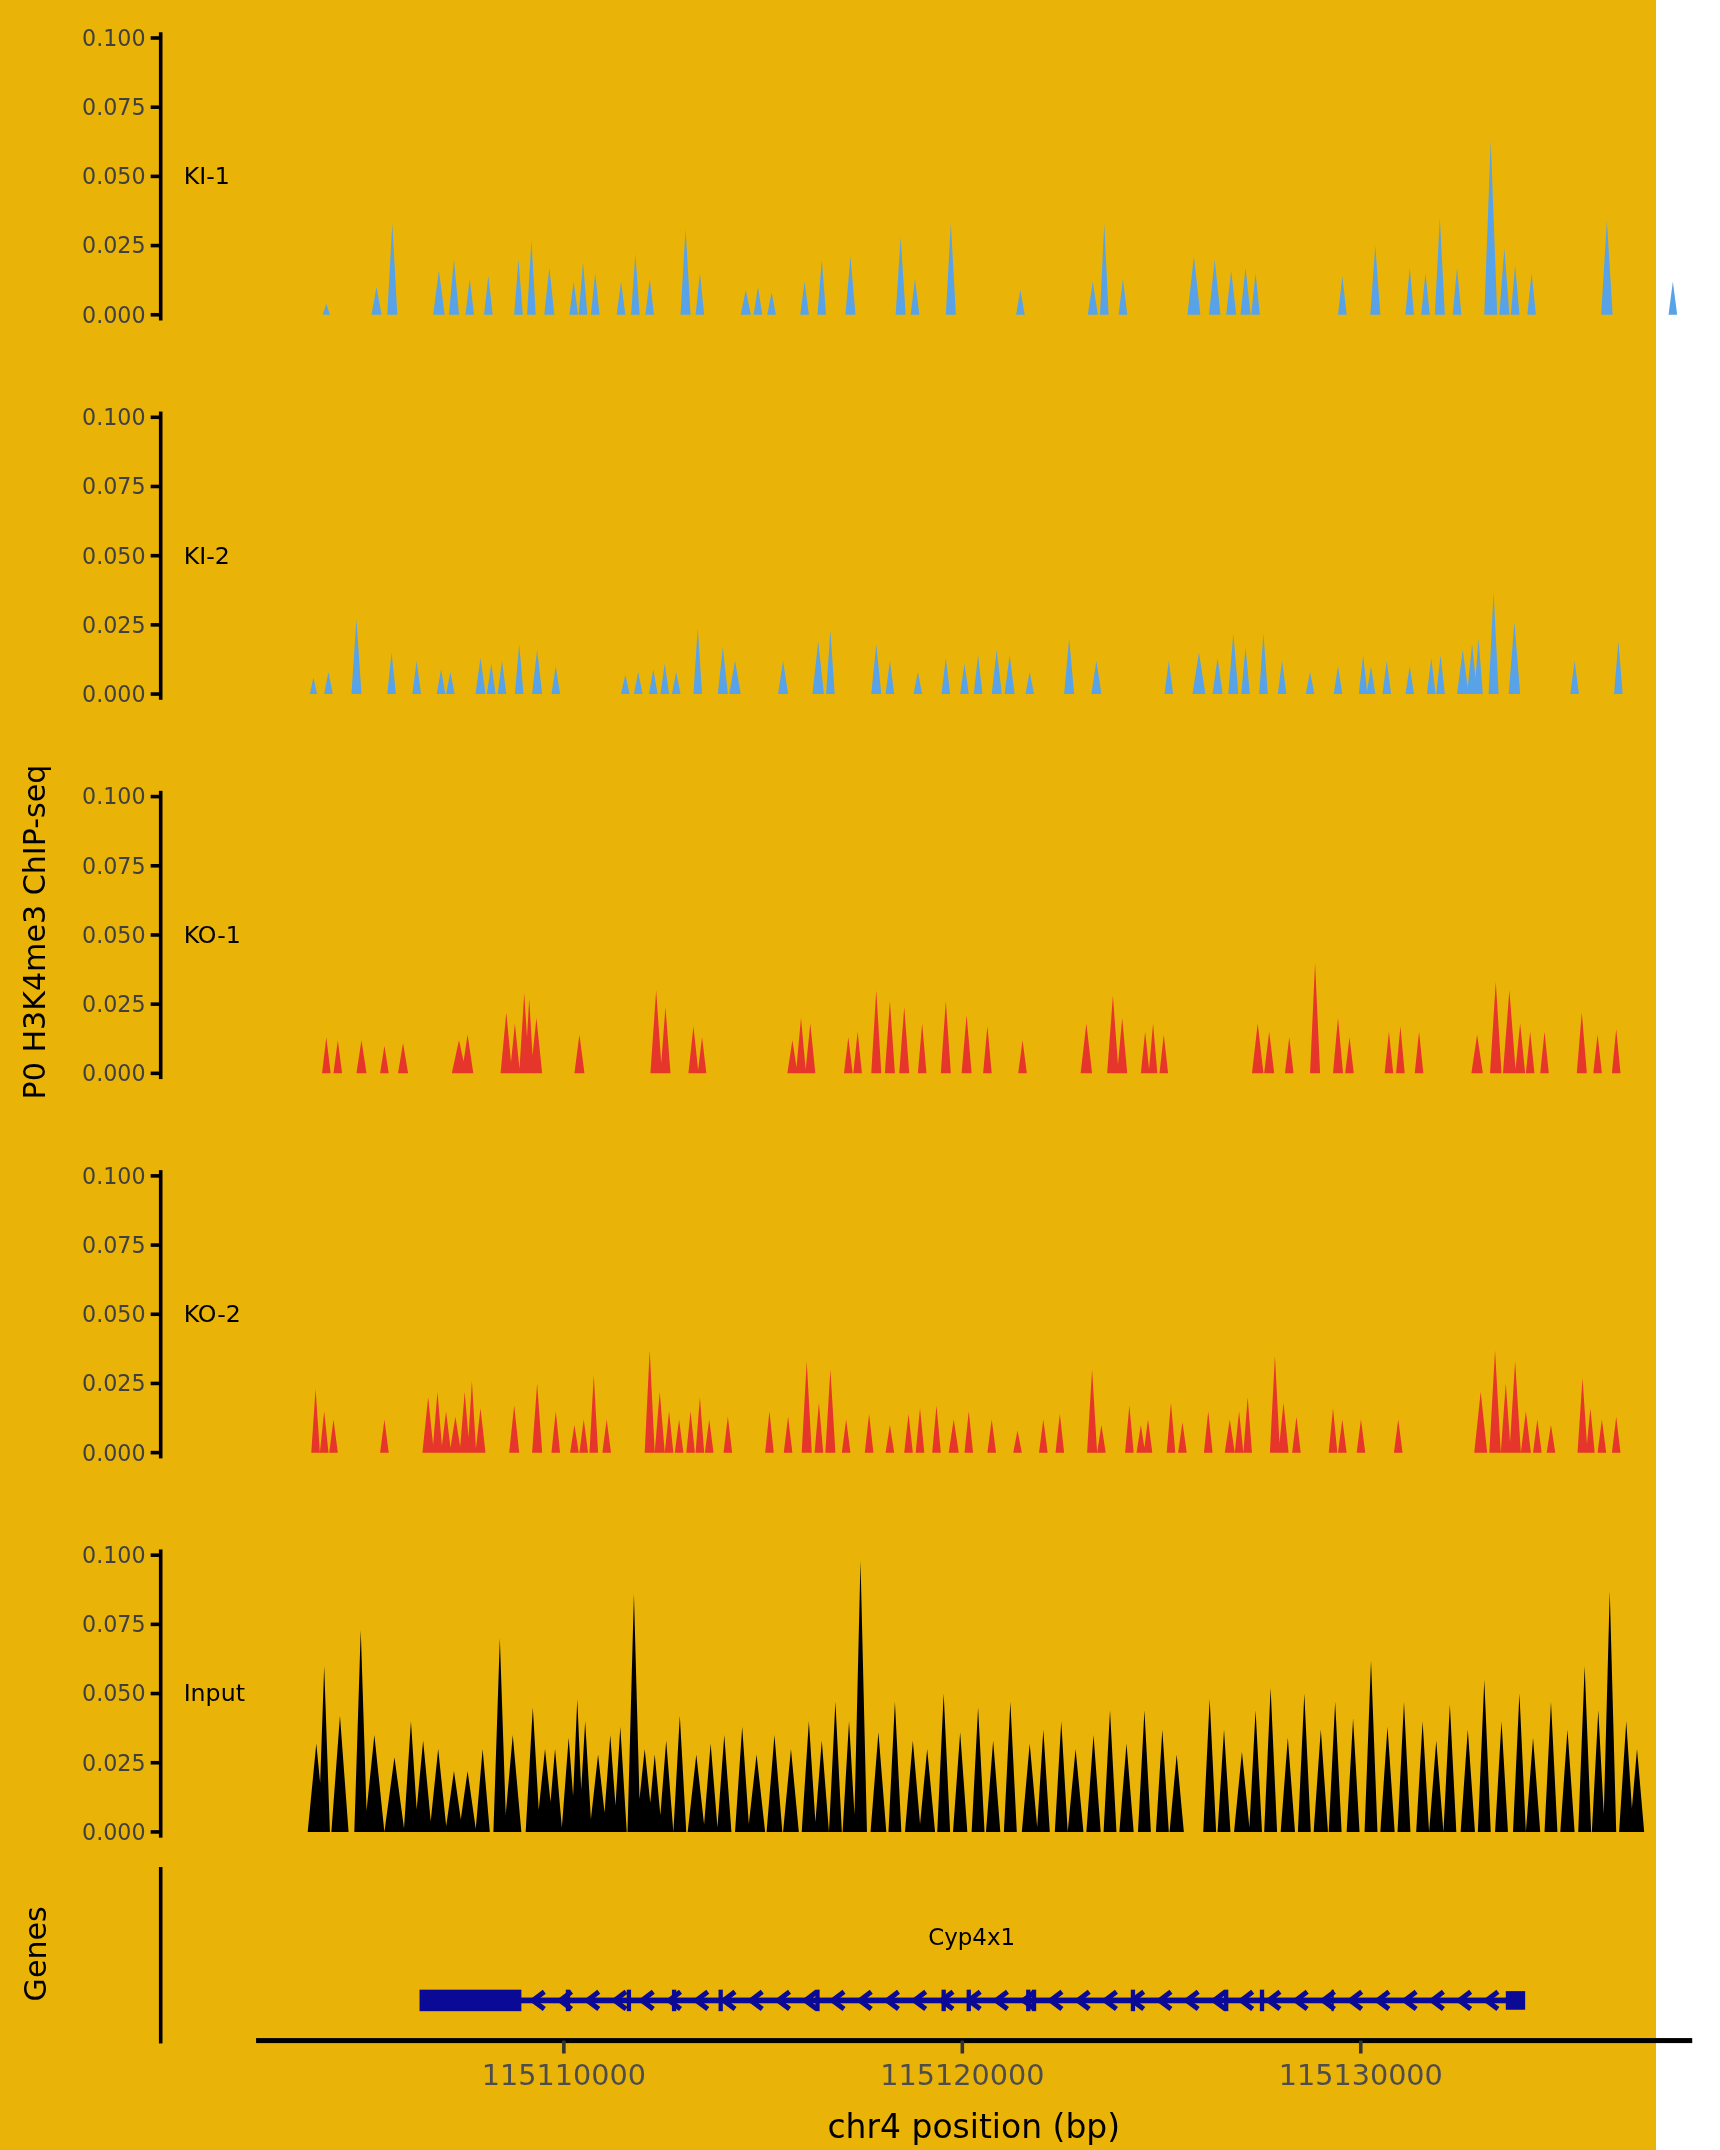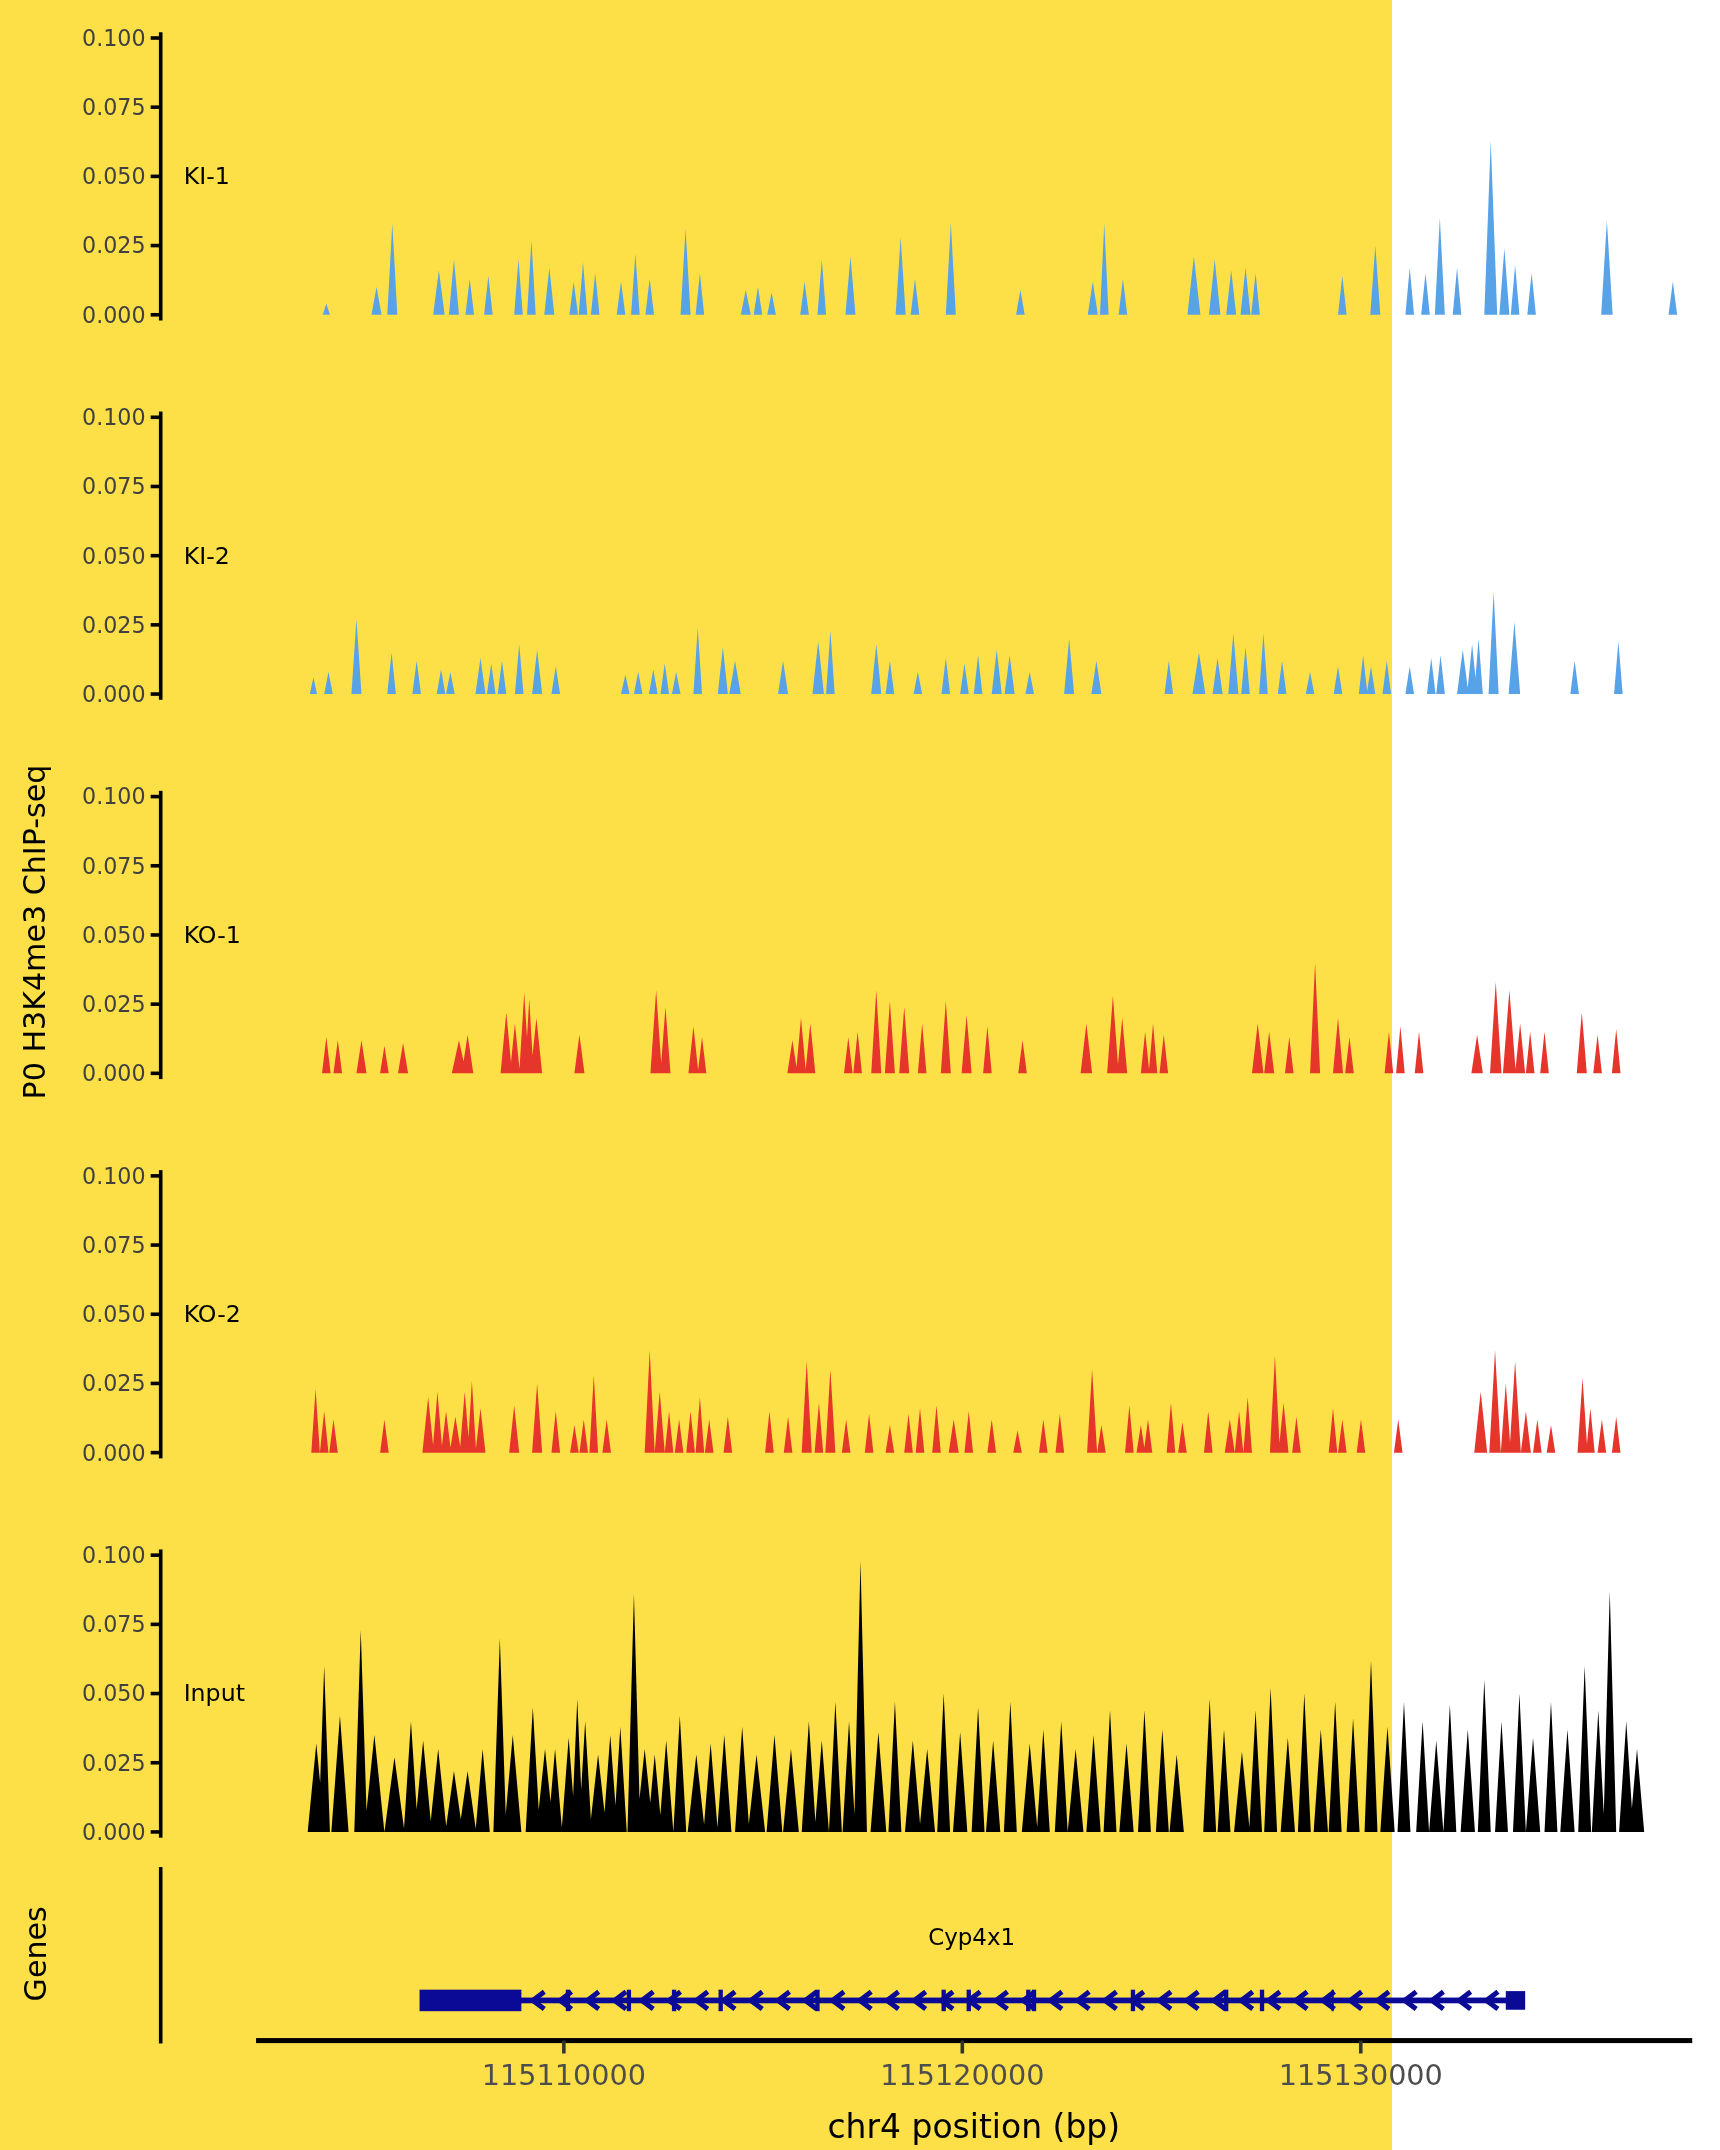--- a/index.html
+++ b/index.html
@@ -1,16 +1,16 @@
 <!DOCTYPE html>
 <html style="font-size:11.5px"><head>
 <meta charset="utf-8">
 <style>
   html,body{margin:0;padding:0;background:#ffffff;}
-  #page{position:relative;width:1392px;height:2151px;background:#fde047;font-family:"DejaVu Sans",sans-serif;}
+  #page{position:relative;width:1656px;height:2151px;background:#eab308;font-family:"DejaVu Sans",sans-serif;}
   svg{position:absolute;left:0;top:0;}
   text{font-family:"DejaVu Sans",sans-serif;}
   .ytick-lab{font-size:31px;fill:#404040;}
   .track-lab{font-size:33px;fill:#000000;}
   .xtick-lab{font-size:40px;fill:#4d4d4d;}
   .axis-title{font-size:46px;fill:#000000;}
   .rot-title{font-size:42px;fill:#000000;}
   .gene-name{font-size:32px;fill:#000000;}
 </style>
 </head>

